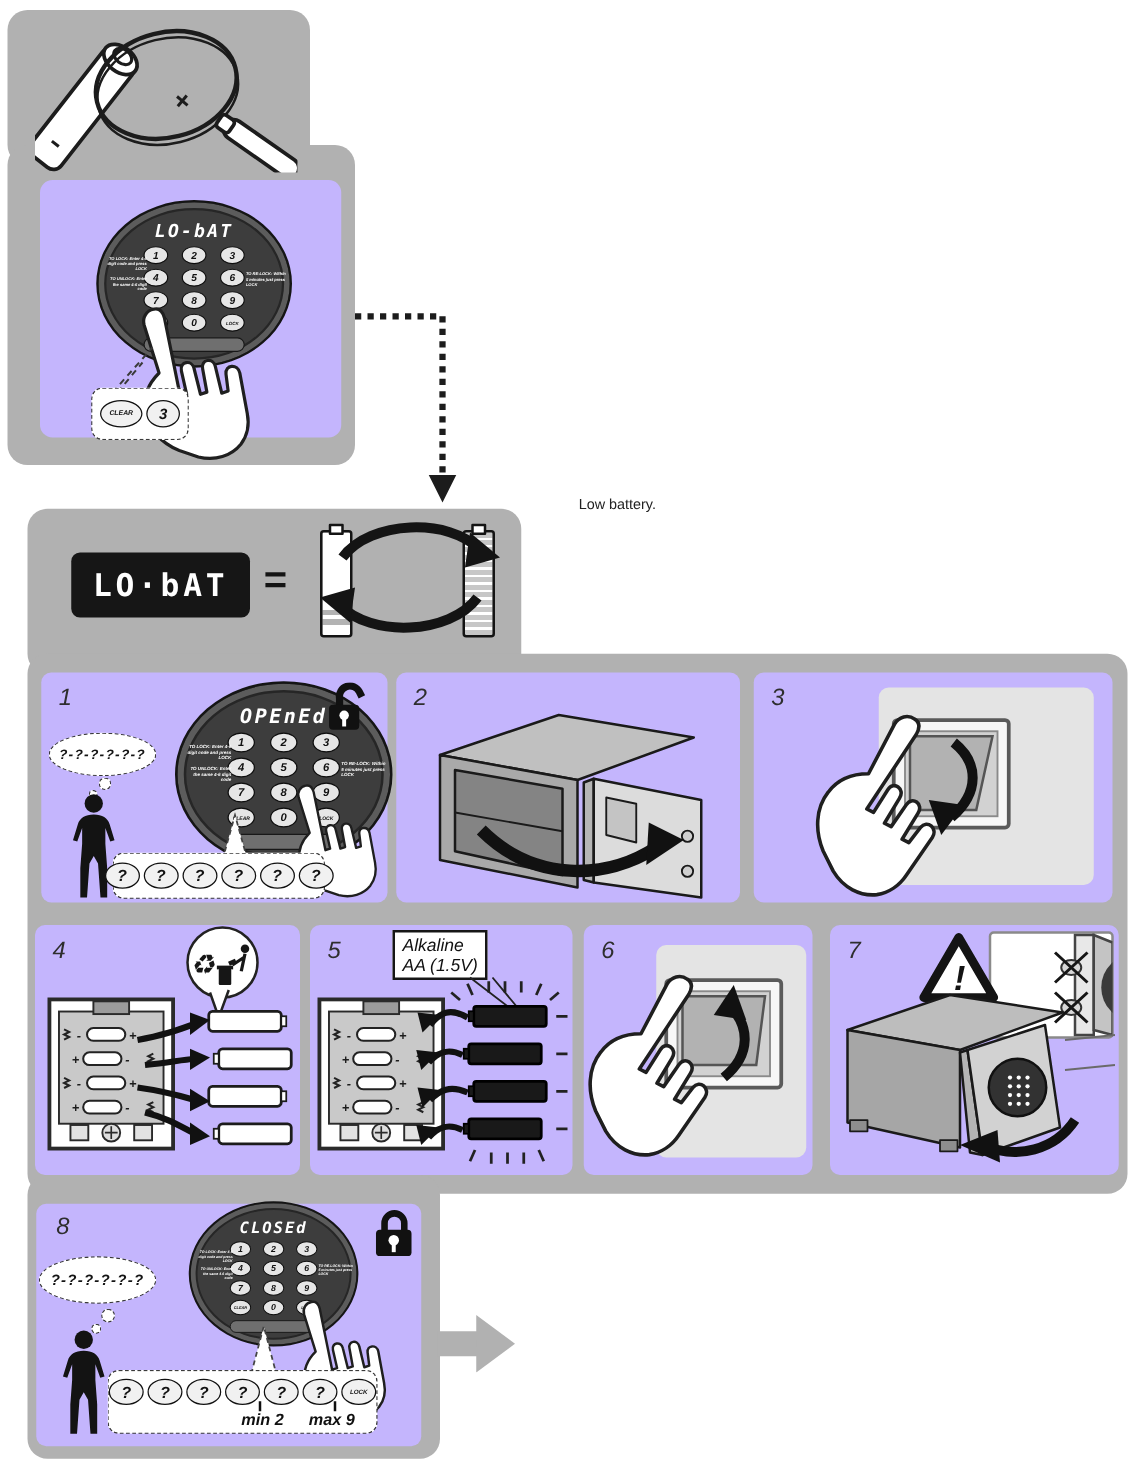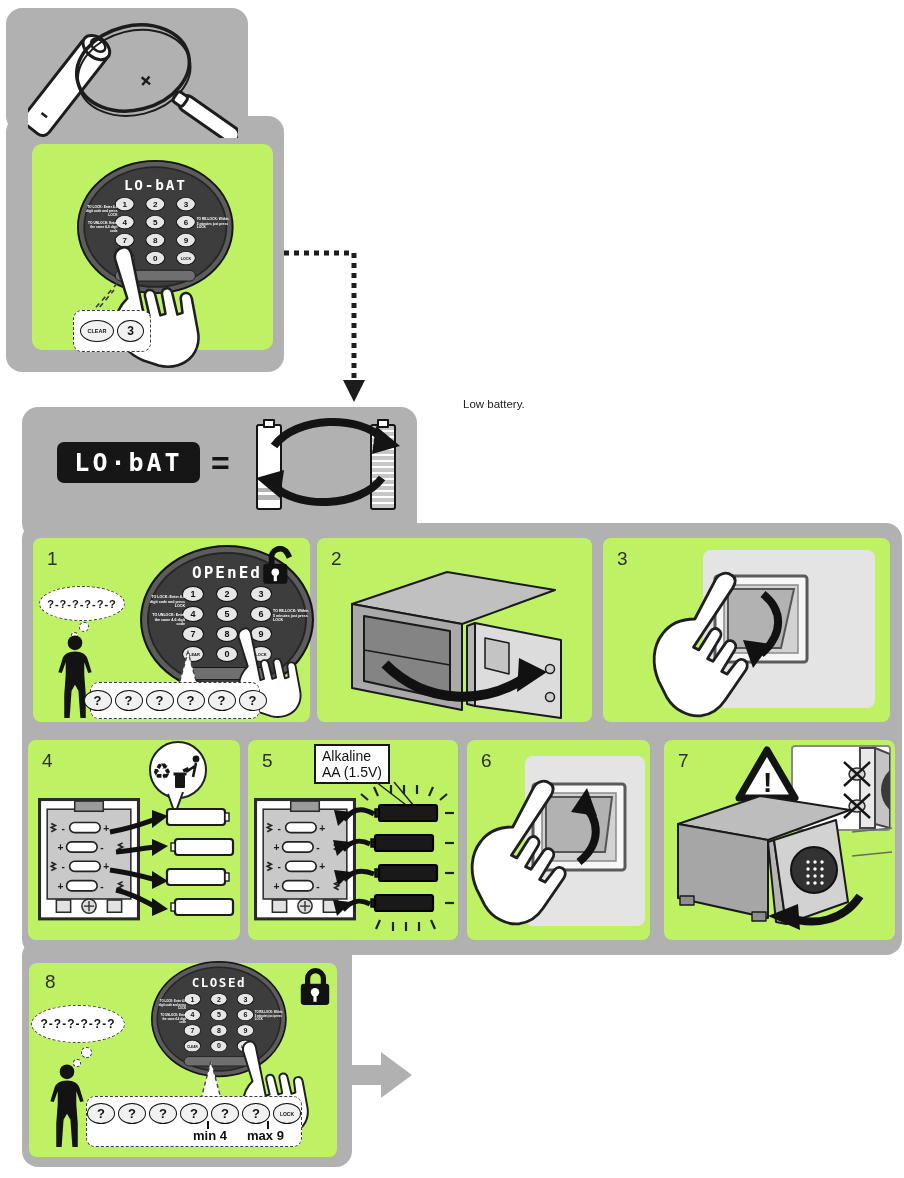--- a/index.html
+++ b/index.html
@@ -1,19 +1,19 @@
 <!DOCTYPE html>
 <html><head>
 <meta charset="utf-8">
 <style>
   html,body{margin:0;padding:0;background:#fff;}
   .page{position:relative;width:904px;height:1178px;background:#fff;font-family:"Liberation Sans",sans-serif;overflow:hidden;}
   .abs{position:absolute;}
   .gray{position:absolute;background:#b1b1b1;border-radius:16px;}
-  .wpanel{position:absolute;background:#bef264;border-radius:10px;}
+  .wpanel{position:absolute;background:#c4b5fd;border-radius:10px;font-style:italic;}
   .stepnum{position:absolute;font-size:19px;color:#2e2e2e;}
   
   .keypad{position:absolute;width:170px;height:145px;background:#3d3d3d;border-radius:50%;
     border:2px solid #151515;box-shadow:inset 0 0 0 5px #5c5c5c, inset 0 0 0 7px #262626;
     transform-origin:top left;}
   .kp-disp{margin-top:16px;text-align:center;color:#fff;font-family:"DejaVu Sans Mono",monospace;
     font-weight:bold;font-size:16px;letter-spacing:2px;}
   .kp-grid{width:96px;margin:4px auto 0;display:grid;grid-template-columns:repeat(3,1fr);gap:4px 6px;justify-items:center;}
   .kbtn{width:20px;height:14px;border-radius:50%;background:#e6e6e6;border:1px solid #0d0d0d;
     display:flex;align-items:center;justify-content:center;font-weight:bold;font-size:9px;color:#111;}
@@ -172,21 +172,21 @@
 
   <svg class="abs" style="left:284px;top:248px" width="84" height="160" viewBox="0 0 84 160">
     <path d="M0,5 H70 V132" stroke="#1c1c1c" stroke-width="5" stroke-dasharray="5 5" fill="none"></path>
     <polygon points="59,132 81,132 70,154" fill="#1c1c1c"></polygon>
   </svg>
 
   <div class="gray" style="left:22px;top:407px;width:395px;height:132px;"></div>
   <div class="gray" style="left:22px;top:523px;width:880px;height:432px;"></div>
   <div class="gray" style="left:22px;top:940px;width:330px;height:227px;"></div>
 
-  <div class="seg-display" style="left:57px;top:442px;width:143px;height:41px;font-size:25px;letter-spacing:3px;">LO·bAT</div>
+  <div class="seg-display" style="left:57px;top:442px;width:143px;height:52px;font-size:25px;letter-spacing:3px;">LO·bAT</div>
   <div class="equals" style="left:211px;top:445px;">=</div>
   <div class="bat low" style="left:256px;top:424px;"></div>
   <div class="bat full" style="left:370px;top:424px;"></div>
   <svg class="abs" style="left:248px;top:402px" width="160" height="118" viewBox="0 0 160 118">
     <path d="M26,44 C48,14 112,12 136,38" stroke="#141414" stroke-width="8" fill="none"></path>
     <polygon points="128,24 152,44 124,52" fill="#141414"></polygon>
     <path d="M134,76 C112,106 48,108 24,82" stroke="#141414" stroke-width="8" fill="none"></path>
     <polygon points="32,96 8,76 36,68" fill="#141414"></polygon>
   </svg>
   <div class="caption" style="left:463px;top:398px;">Low battery.</div>
@@ -464,21 +464,21 @@
     </svg>
     <svg class="abs" style="left:170px;top:96px" width="24" height="40" viewBox="0 0 24 40">
       <path d="M2,40 L12,2 L22,40" fill="#fff" stroke="#444" stroke-width="1.4" stroke-dasharray="4 3"></path>
     </svg>
     <div class="dashbox" style="left:57px;top:133px;width:216px;height:51px;align-items:flex-start;padding-top:6px;box-sizing:border-box;">
       <span class="fillwrap"><span class="slot">?</span><span class="slot">?</span><span class="slot">?</span><span class="slot">?</span><span class="slot">?</span><span class="slot">?</span></span>
       <span class="slot lockslot">LOCK</span>
     </div>
     <div class="tick" style="left:178px;top:158px;"></div>
     <div class="tick" style="left:238px;top:158px;"></div>
-    <div class="minmax" style="left:164px;top:165px;">min 4</div>
+    <div class="minmax" style="left:164px;top:165px;">min 2</div>
     <div class="minmax" style="left:218px;top:165px;">max 9</div>
   </div>
 
   <svg class="abs" style="left:350px;top:1052px" width="64" height="46" viewBox="0 0 64 46">
     <rect x="0" y="13" width="33" height="20" fill="#b1b1b1"></rect>
     <polygon points="31,0 62,23 31,46" fill="#b1b1b1"></polygon>
   </svg>
 
 </div>
 

